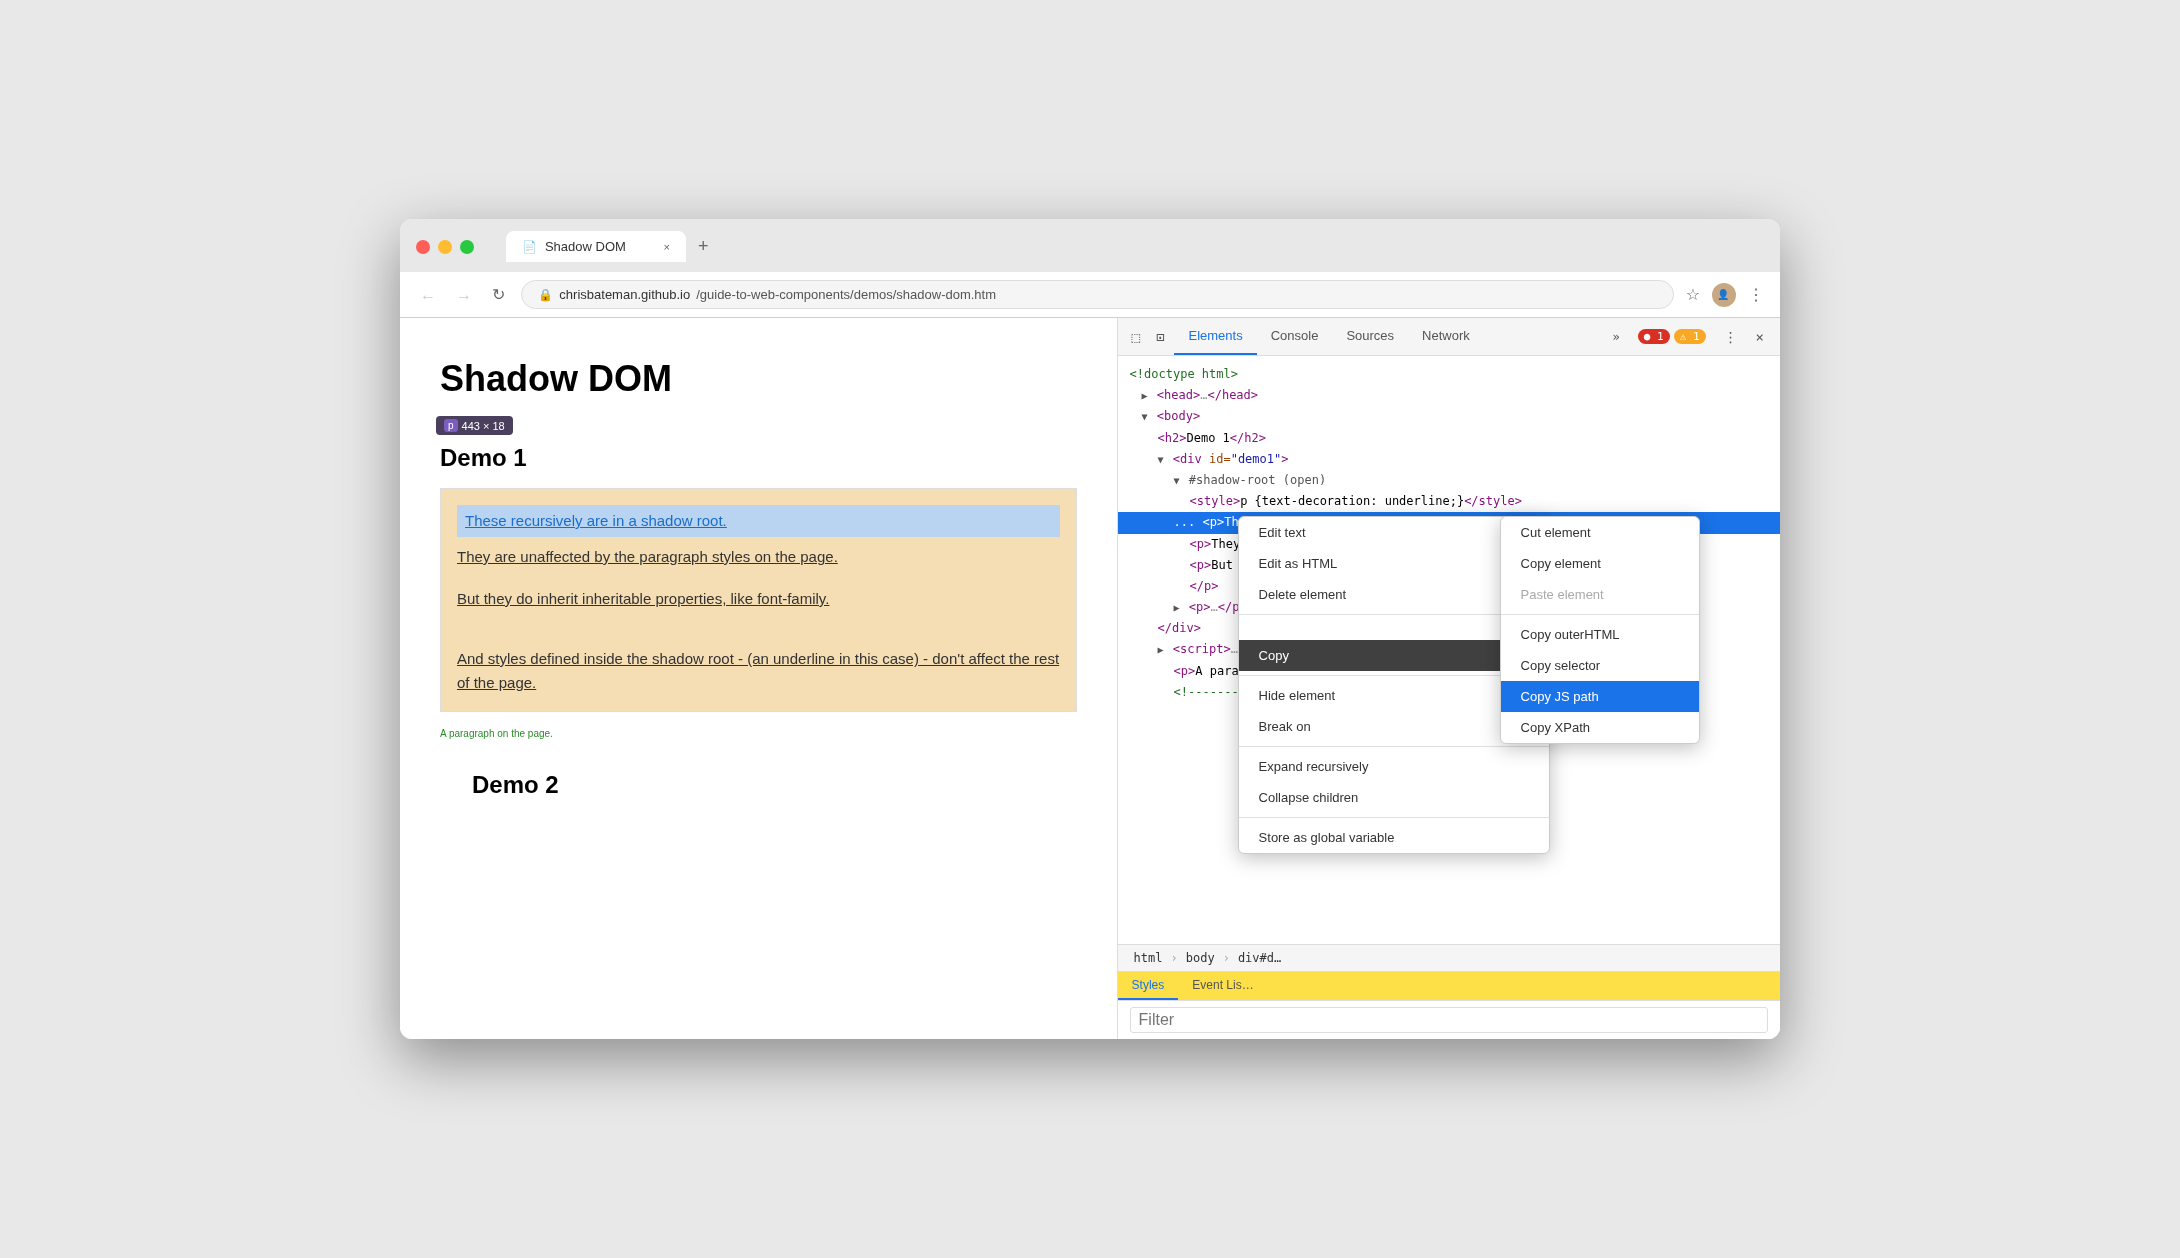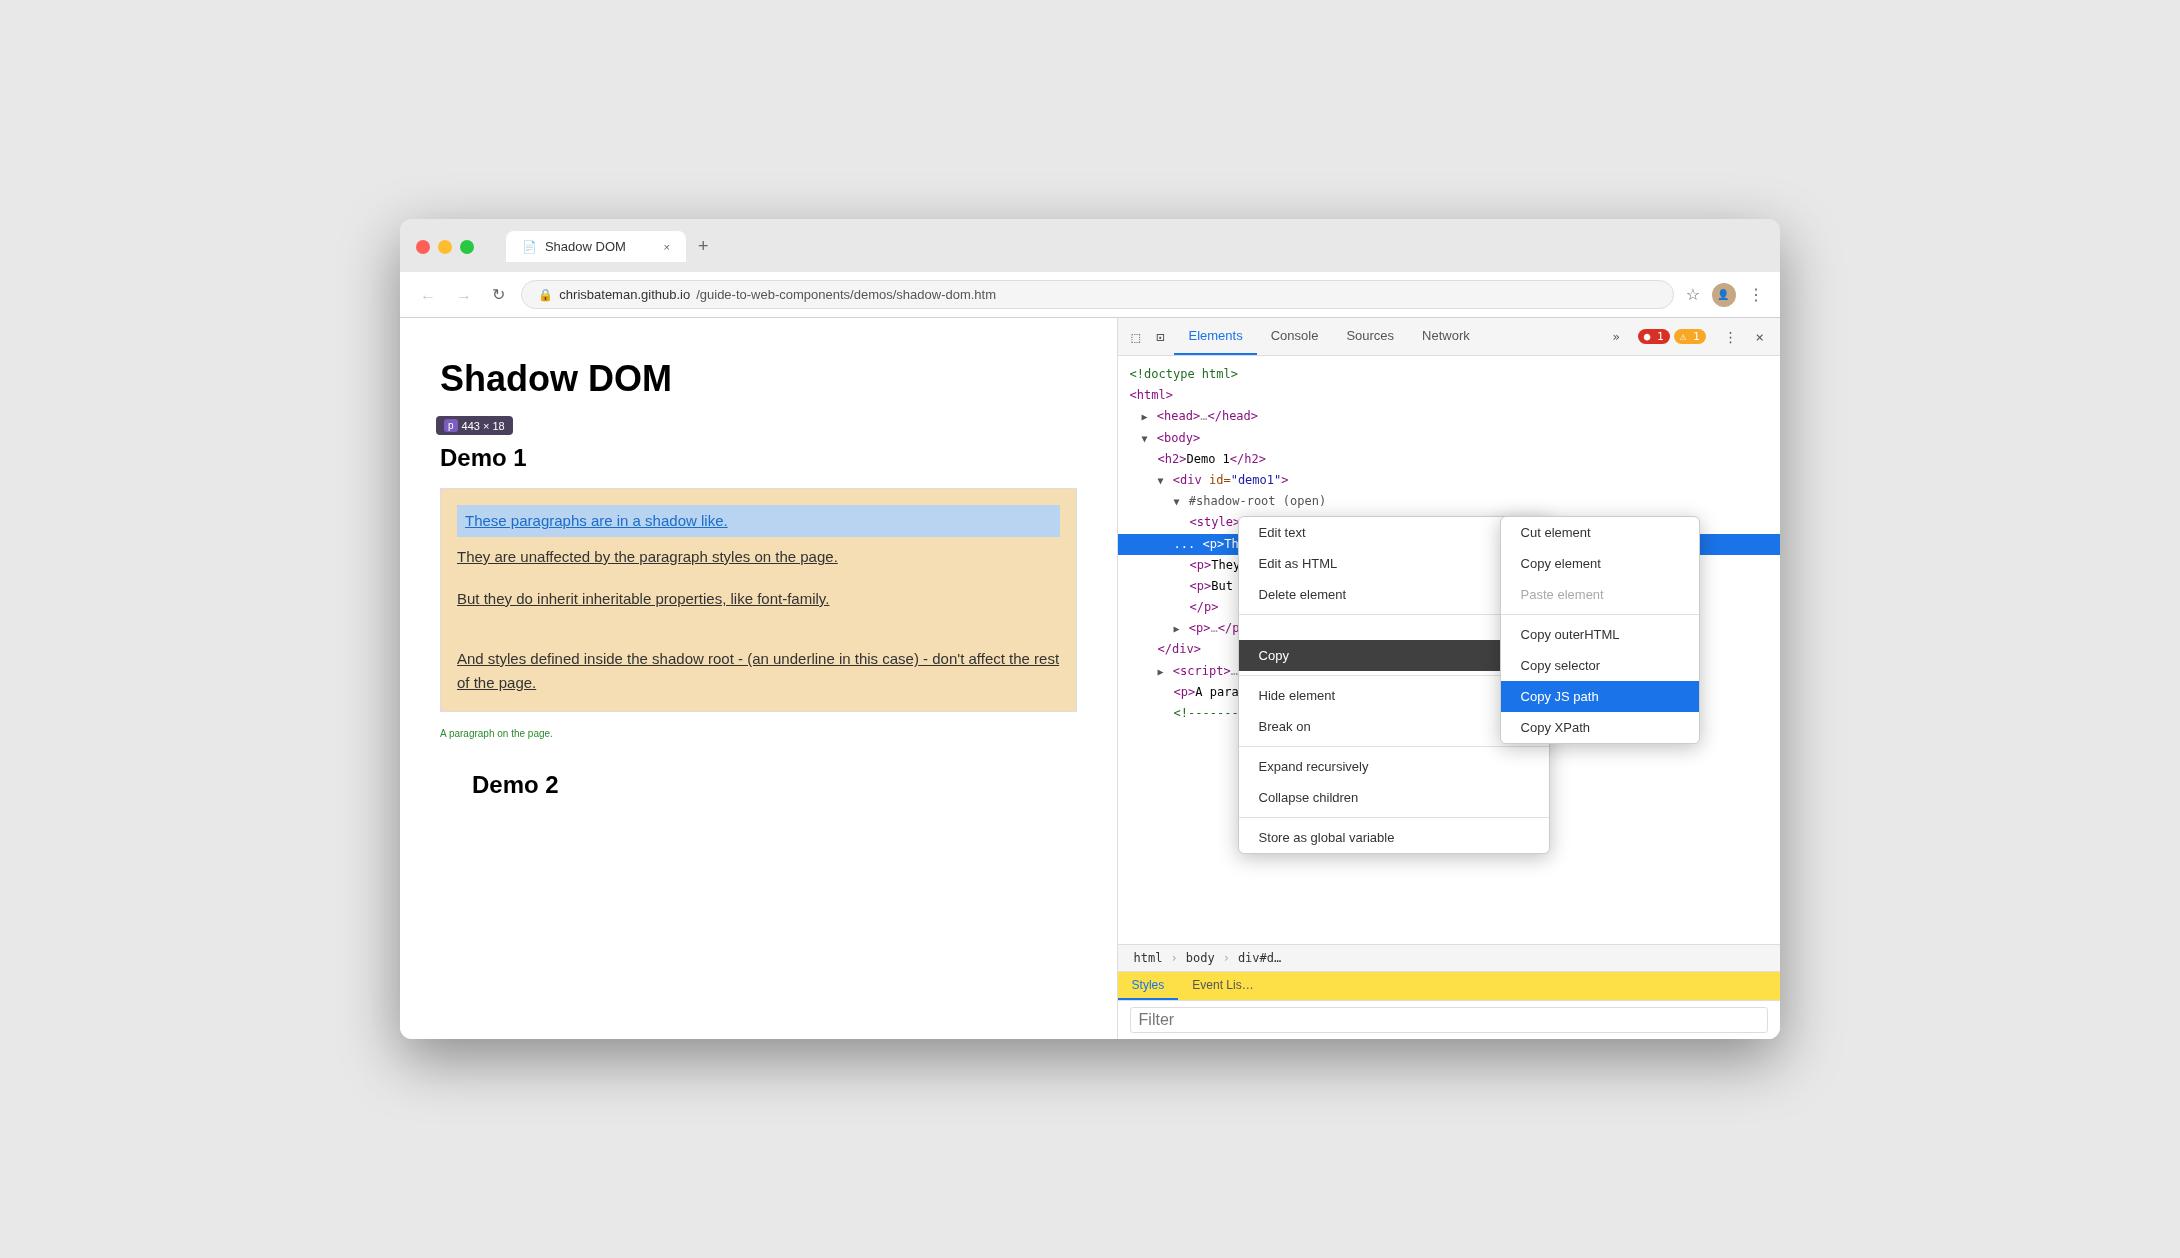--- a/index.html
+++ b/index.html
@@ -393,21 +393,21 @@
       <div style="position:relative; margin-bottom: 8px;">
         <div class="size-tooltip">
           <span class="p-letter">p</span>
           <span>443 × 18</span>
         </div>
         <h2 class="demo-heading" style="padding-top: 20px;">Demo 1</h2>
       </div>
 
       <div class="shadow-box">
         <div class="shadow-box-selected" style="padding: 4px 8px; margin-bottom: 8px;">
-          <a class="shadow-link blue-selected">These paragraphs are in a shadow like.</a>
+          <a class="shadow-link blue-selected">These recursively are in a shadow root.</a>
         </div>
         <a class="shadow-link">They are unaffected by the paragraph styles on the page.</a>
         <br>
         <a class="shadow-link">But they do inherit inheritable properties, like font-family.</a>
         <br><br>
         <a class="shadow-link">And styles defined inside the shadow root - (an underline in this case) - don't affect the rest of the page.</a>
       </div>
 
       <p class="page-paragraph">A paragraph on the page.</p>
 
@@ -430,23 +430,20 @@
           <span class="error-badge">● 1</span>
           <span class="warn-badge">⚠ 1</span>
         </div>
         <span class="devtools-tool-btn">⋮</span>
         <span class="devtools-close">×</span>
       </div>
 
       <div class="dom-tree" style="position:relative;">
         <div class="dom-line">
           <span class="comment-text">&lt;!doctype html&gt;</span>
-        </div>
-        <div class="dom-line">
-          <span class="tag">&lt;html&gt;</span>
         </div>
         <div class="dom-line indent-1">
           <span class="triangle">▶</span>
           <span class="tag">&lt;head&gt;</span><span class="dim">…</span><span class="tag">&lt;/head&gt;</span>
         </div>
         <div class="dom-line indent-1">
           <span class="triangle">▼</span>
           <span class="tag">&lt;body&gt;</span>
         </div>
         <div class="dom-line indent-2">

